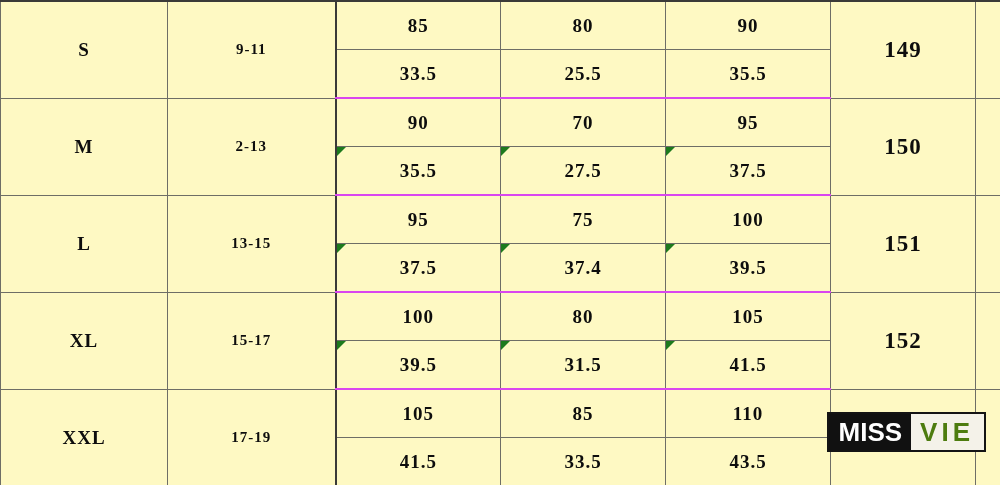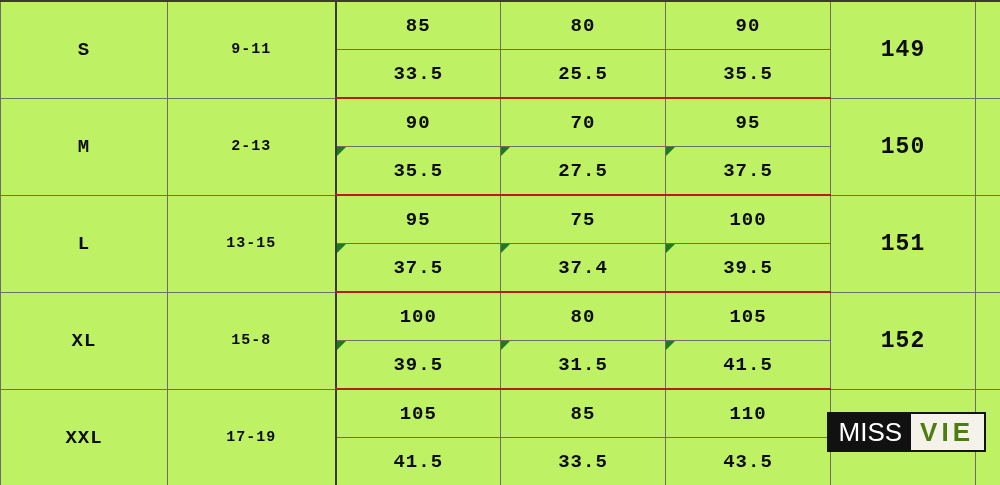--- a/index.html
+++ b/index.html
@@ -27,24 +27,24 @@
     
     border-top: 2px solid #3a3a38;
   }
 
   table.size-table td {
     border: 1px solid #6e6e66;
     padding: 0;
     margin: 0;
     text-align: center;
     vertical-align: middle;
-    font-family: Liberation Mono, monospace;
+    font-family: Liberation Serif, serif;
     font-weight: bold;
     color: #0d0d0d;
-    background: #bef264;
+    background: #fef9c3;
     position: relative;
     overflow: hidden;
   }
 
   
   col.c-size  { width: 167px; }
   col.c-age   { width: 168px; }
   col.c-m1    { width: 165px; }
   col.c-m2    { width: 165px; }
   col.c-m3    { width: 165px; }
@@ -90,21 +90,21 @@
     border-right: 1px solid #6e6e66;
   }
 
   td.tail-cell {
     border-left: 2px solid #55554e;
     border-right: none;
   }
 
   
   tr.band-end td {
-    border-bottom: 2px solid #b91c1c;
+    border-bottom: 2px solid #d946ef;
   }
 
   
   tr.sub-a td { height: 47px; }
   tr.sub-b td { height: 47px; }
 
   
   .comment-flag {
     position: absolute;
     top: 0;
@@ -128,21 +128,21 @@
     height: 40px;
     box-sizing: border-box;
   }
   #watermark .wm-dark {
     background: #111111;
     color: #ffffff;
     display: flex;
     align-items: center;
     padding: 0 9px 0 10px;
     font-family: "Liberation Sans", sans-serif;
-    font-weight: 400;
+    font-weight: 700;
     font-size: 26px;
     letter-spacing: 0px;
     line-height: 1;
   }
   #watermark .wm-light {
     background: #F4F2E9;
     color: #4d7c0f;
     display: flex;
     align-items: center;
     padding: 0 10px 0 9px;
@@ -228,21 +228,21 @@
           <span>37.4</span>
         </td>
         <td class="meas-cell">
           <span class="comment-flag"></span>
           <span>39.5</span>
         </td>
       </tr>
 
       <tr class="sub-a">
         <td class="size-cell" rowspan="2">XL</td>
-        <td class="age-cell" rowspan="2">15-8</td>
+        <td class="age-cell" rowspan="2">15-17</td>
         <td class="meas-cell first-meas">100</td>
         <td class="meas-cell">80</td>
         <td class="meas-cell">105</td>
         <td class="height-cell" rowspan="2">152</td>
         <td class="tail-cell" rowspan="2"></td>
       </tr>
       <tr class="sub-b band-end">
         <td class="meas-cell first-meas">
           <span class="comment-flag"></span>
           <span>39.5</span>

